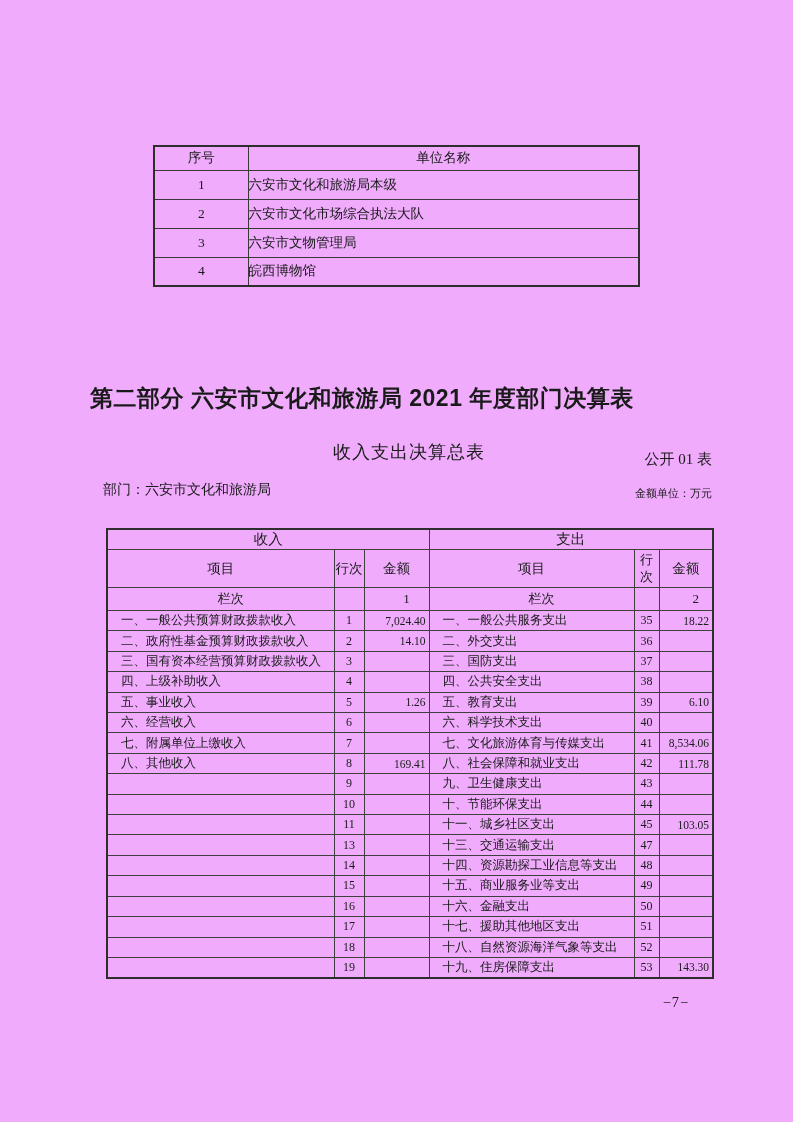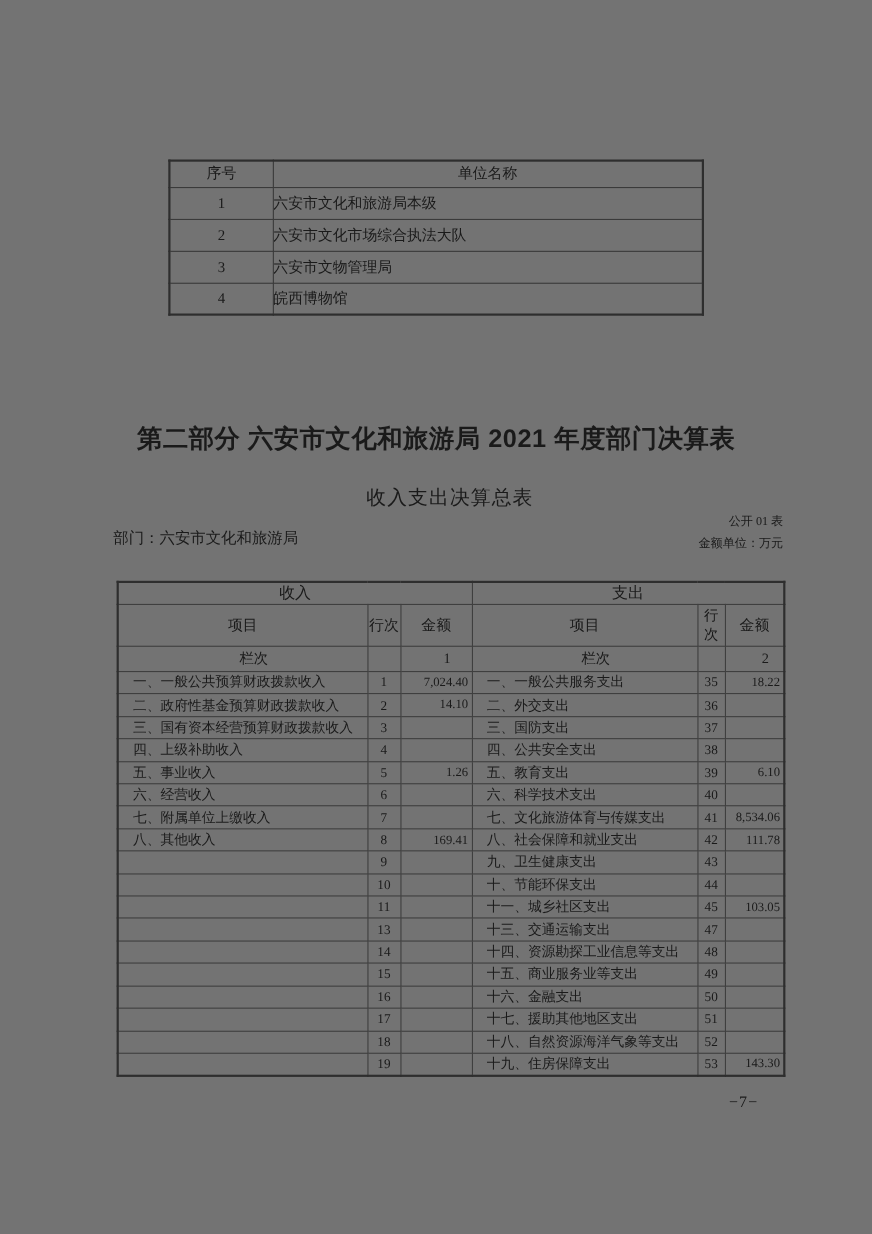--- a/index.html
+++ b/index.html
@@ -2,21 +2,21 @@
 <html><head>
 <meta charset="utf-8">
 <style>
   * { margin:0; padding:0; box-sizing:border-box; }
   html,body { background:#ffffff; }
   body {
     width:793px; height:1122px; position:relative;
     font-family:"Liberation Serif","DejaVu Serif",serif;
     color:#1a1a1a;
   }
-  .page { position:absolute; inset:0; background:#737373; overflow:hidden; }
+  .page { position:absolute; inset:0; background:#f0abfc; overflow:hidden; }
 
   table { border-collapse:collapse; table-layout:fixed; }
 
   
   .units-table {
     position:absolute; left:153px; top:145px; width:485px;
     border:2px solid #2e2e2e;
   }
   .units-table th, .units-table td {
     border:1px solid #3a3a3a; font-weight:normal;
@@ -24,29 +24,29 @@
   }
   .units-table thead tr { height:24px; }
   .units-table tbody tr { height:29px; }
   .units-table th { text-align:center; }
   .units-table td.no-cell { text-align:center; }
   .units-table td.name-cell { text-align:left; }
 
   
   .part-title {
     position:absolute; left:90px; top:383px; width:613px;
-    text-align:center; font-family:"Liberation Sans","DejaVu Sans",sans-serif;
+    font-family:"Liberation Sans","DejaVu Sans",sans-serif;
     font-weight:bold; font-size:23px; letter-spacing:0.5px; white-space:nowrap;
   }
   .table-title {
     position:absolute; left:106px; top:440px; width:606px;
     text-align:center; font-size:18px; font-weight:normal;
     letter-spacing:1px; white-space:nowrap;
   }
-  .public-label { position:absolute; top:466px; right:81px; font-size:11px; }
+  .public-label { position:absolute; top:450px; right:81px; font-size:15px; }
   .dept-label   { position:absolute; top:481px; left:103px; font-size:14px; }
   .unit-label   { position:absolute; top:486px; right:81px; font-size:11px; }
 
   
   .budget-table {
     position:absolute; left:106px; top:528px; width:606px;
     border:2px solid #2e2e2e;
   }
   .budget-table th, .budget-table td {
     border:1px solid #3f3f3f; font-weight:normal;

